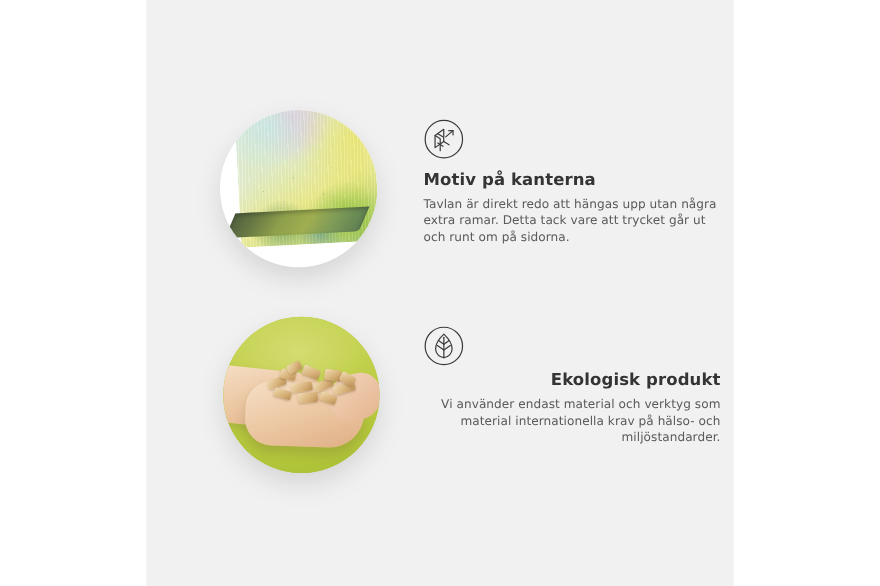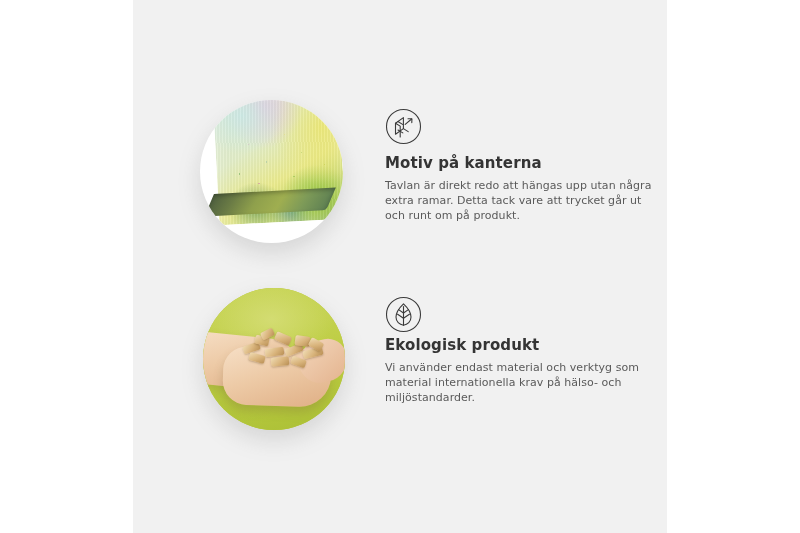--- a/index.html
+++ b/index.html
@@ -30,21 +30,21 @@
     width: 534px;
     height: 533px;
     background: #f1f1f1;
   }
 
   
   .feature {
     position: absolute;
   }
   .feature-1 { left: 0px;  top: 100px; width: 530px; height: 150px; }
-  .feature-2 { left: 0px;  top: 288px; width: 534px; height: 150px; }
+  .feature-2 { left: 0px;  top: 288px; width: 534px; height: 150px; text-align: right; }
 
   
   .photo-circle {
     position: absolute;
     border-radius: 50%;
     overflow: hidden;
     box-shadow: 0 10px 22px rgba(120,120,120,0.22);
   }
   .photo-1 {
     left: 67px;
@@ -236,21 +236,21 @@
             <path d="M12.9 13.5 L17.6 16.4"></path>
             <path d="M13.0 22.0 L17.8 24.9"></path>
             <path d="M20.2 16.4 L26.6 11.0"></path>
             <path d="M23.0 10.8 L26.9 10.7 L26.8 14.6"></path>
           </g>
         </svg>
       </div>
 
       <div class="text-block tb-1">
         <h3 class="feature-title">Motiv på kanterna</h3>
-        <p class="feature-desc">Tavlan är direkt redo att hängas upp utan några extra ramar. Detta tack vare att trycket går ut och runt om på produkt.</p>
+        <p class="feature-desc">Tavlan är direkt redo att hängas upp utan några extra ramar. Detta tack vare att trycket går ut och runt om på sidorna.</p>
       </div>
     </div>
 
     <div class="feature feature-2">
 
       <div class="photo-circle photo-2">
         <div class="eco-photo"></div>
         <div class="hand hand-left"></div>
         <div class="hand hand-palm"></div>
         <div class="hand hand-fingers"></div>

